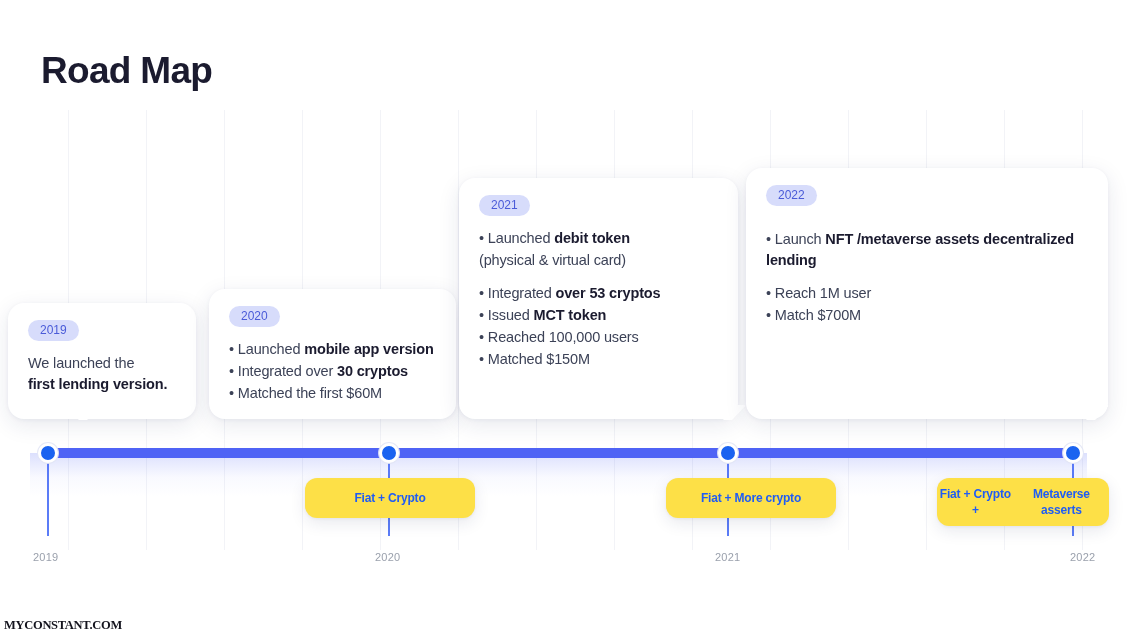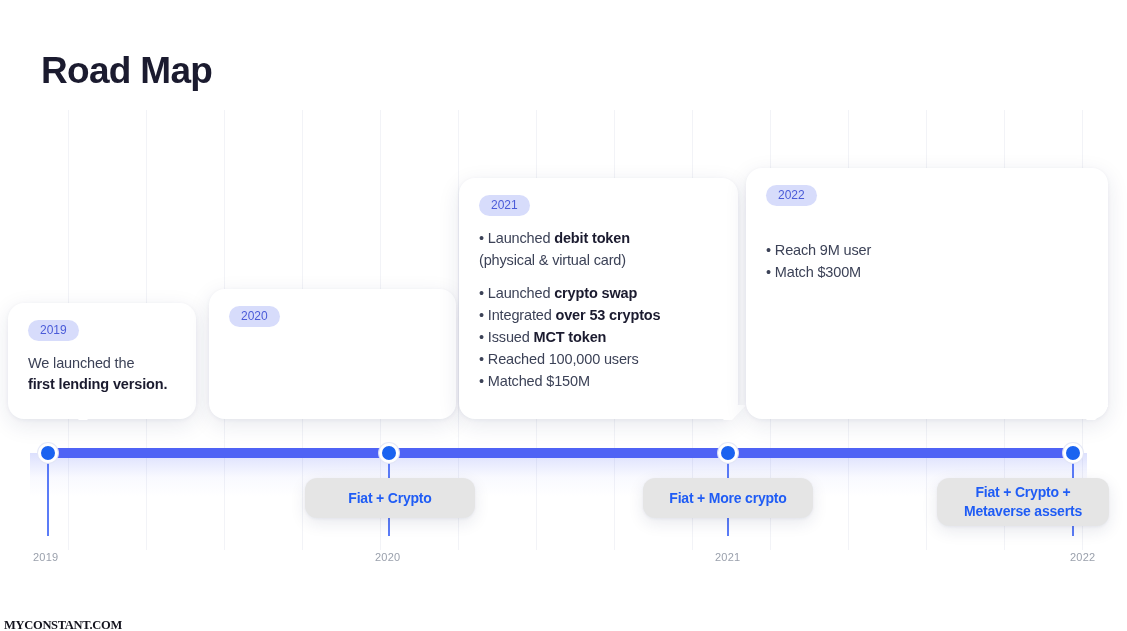--- a/index.html
+++ b/index.html
@@ -155,25 +155,25 @@
   .stem {
     position: absolute;
     width: 2px;
     background: #5b7cf7;
     z-index: 3;
   }
 
   
   .chip {
     position: absolute;
-    background: #e5e5e5;
+    background: #fde047;
     border-radius: 12px;
     box-shadow: 0 5px 16px rgba(28, 35, 90, 0.10), 0 1px 3px rgba(28,35,90,0.05);
     color: #1f5cf5;
-    font-size: 14px;
+    font-size: 12px;
     font-weight: 700;
     letter-spacing: -0.2px;
     display: flex;
     align-items: center;
     justify-content: center;
     text-align: center;
     line-height: 1.35;
     z-index: 8;
     box-sizing: border-box;
   }
@@ -230,49 +230,54 @@
       <span class="year-badge">2019</span>
       <p><span>We launched the</span></p>
       <p><b>first lending version.</b></p>
     </div>
     <div class="tail" style="left:58px;"></div>
   </div>
 
   <div class="card" style="left:209px; top:289px; width:247px; height:130px;">
     <div class="card-inner">
       <span class="year-badge">2020</span>
+      <div class="bullets">
+        <p><span>• Launched </span><b>mobile app version</b></p>
+        <p><span>• Integrated over </span><b>30 cryptos</b></p>
+        <p><span>• Matched the first $60M</span></p>
+      </div>
     </div>
     <div class="tail" style="left:275px;"></div>
   </div>
 
   <div class="card" style="left:459px; top:178px; width:279px; height:241px;">
     <div class="card-inner">
       <span class="year-badge">2021</span>
       <div class="bullets">
         <p><span>• Launched </span><b>debit token</b></p>
         <p><span>(physical &amp; virtual card)</span></p>
         <div class="gap"></div>
-        <p><span>• Launched </span><b>crypto swap</b></p>
         <p><span>• Integrated </span><b>over 53 cryptos</b></p>
         <p><span>• Issued </span><b>MCT token</b></p>
         <p><span>• Reached 100,000 users</span></p>
         <p><span>• Matched $150M</span></p>
       </div>
     </div>
     <div class="tail" style="left:252px;"></div>
   </div>
 
   <div class="card" style="left:746px; top:168px; width:362px; height:251px;">
     <div class="card-inner">
       <span class="year-badge">2022</span>
       <div class="bullets">
         <div class="gap"></div>
+        <p><span>• Launch </span><b>NFT /metaverse assets decentralized lending</b></p>
         <div class="gap"></div>
-        <p><span>• Reach 9M user</span></p>
-        <p><span>• Match $300M</span></p>
+        <p><span>• Reach 1M user</span></p>
+        <p><span>• Match $700M</span></p>
       </div>
     </div>
     <div class="tail" style="left:328px;"></div>
   </div>
 
   <div class="timeline-wrap">
     <div class="bar-glow"></div>
   </div>
 
   <div class="stem" style="left:47px; top:458px; height:78px;"></div>
@@ -284,25 +289,25 @@
 
   <div class="node" style="left:38px; top:443px;"></div>
   <div class="node" style="left:379px; top:443px;"></div>
   <div class="node" style="left:718px; top:443px;"></div>
   <div class="node" style="left:1063px; top:443px;"></div>
 
   <div class="chip" style="left:305px; top:478px; width:170px; height:40px;">
     <span>Fiat + Crypto</span>
   </div>
 
-  <div class="chip" style="left:643px; top:478px; width:170px; height:40px;">
+  <div class="chip" style="left:666px; top:478px; width:170px; height:40px;">
     <span>Fiat + More crypto</span>
   </div>
 
-  <div class="chip" style="left:937px; top:478px; width:172px; height:48px; flex-direction:column;">
+  <div class="chip" style="left:937px; top:478px; width:172px; height:48px; flex-direction:row;">
     <span>Fiat + Crypto +</span>
     <span>Metaverse asserts</span>
   </div>
 
   <div class="axis-label" style="left:33px;">2019</div>
   <div class="axis-label" style="left:375px;">2020</div>
   <div class="axis-label" style="left:715px;">2021</div>
   <div class="axis-label" style="left:1070px;">2022</div>
 
   <div class="footer">MYCONSTANT.COM</div>

